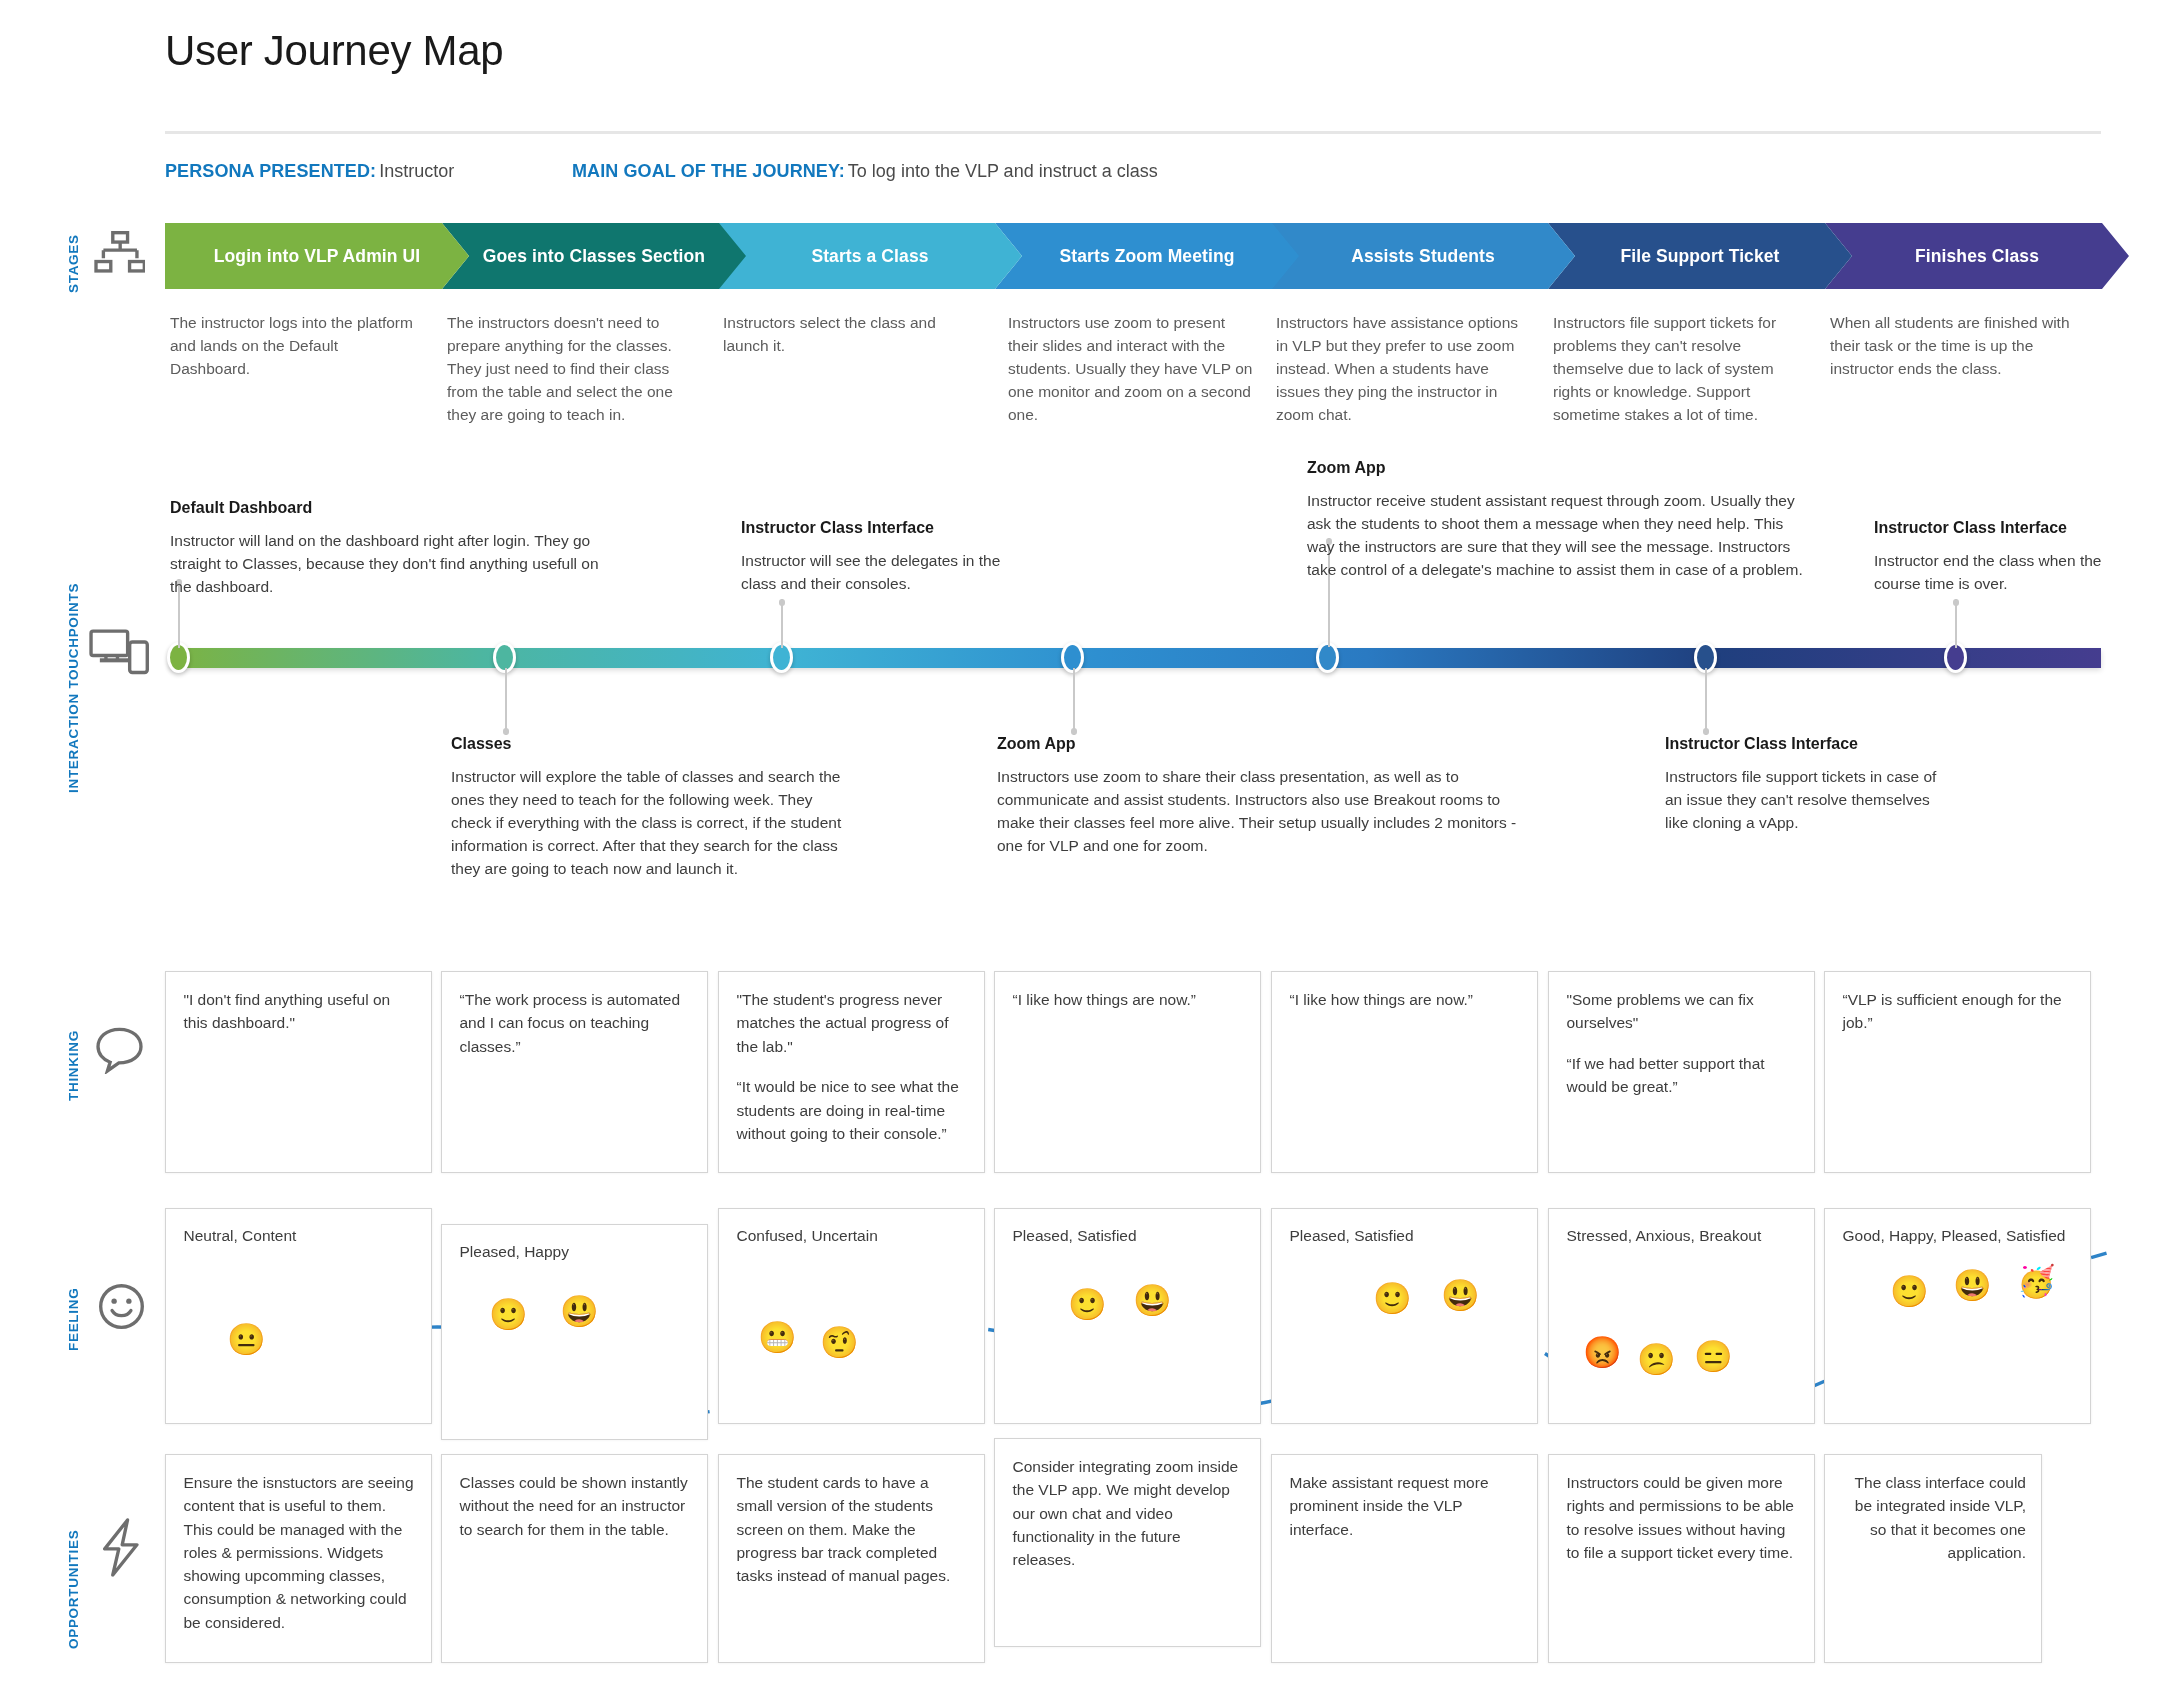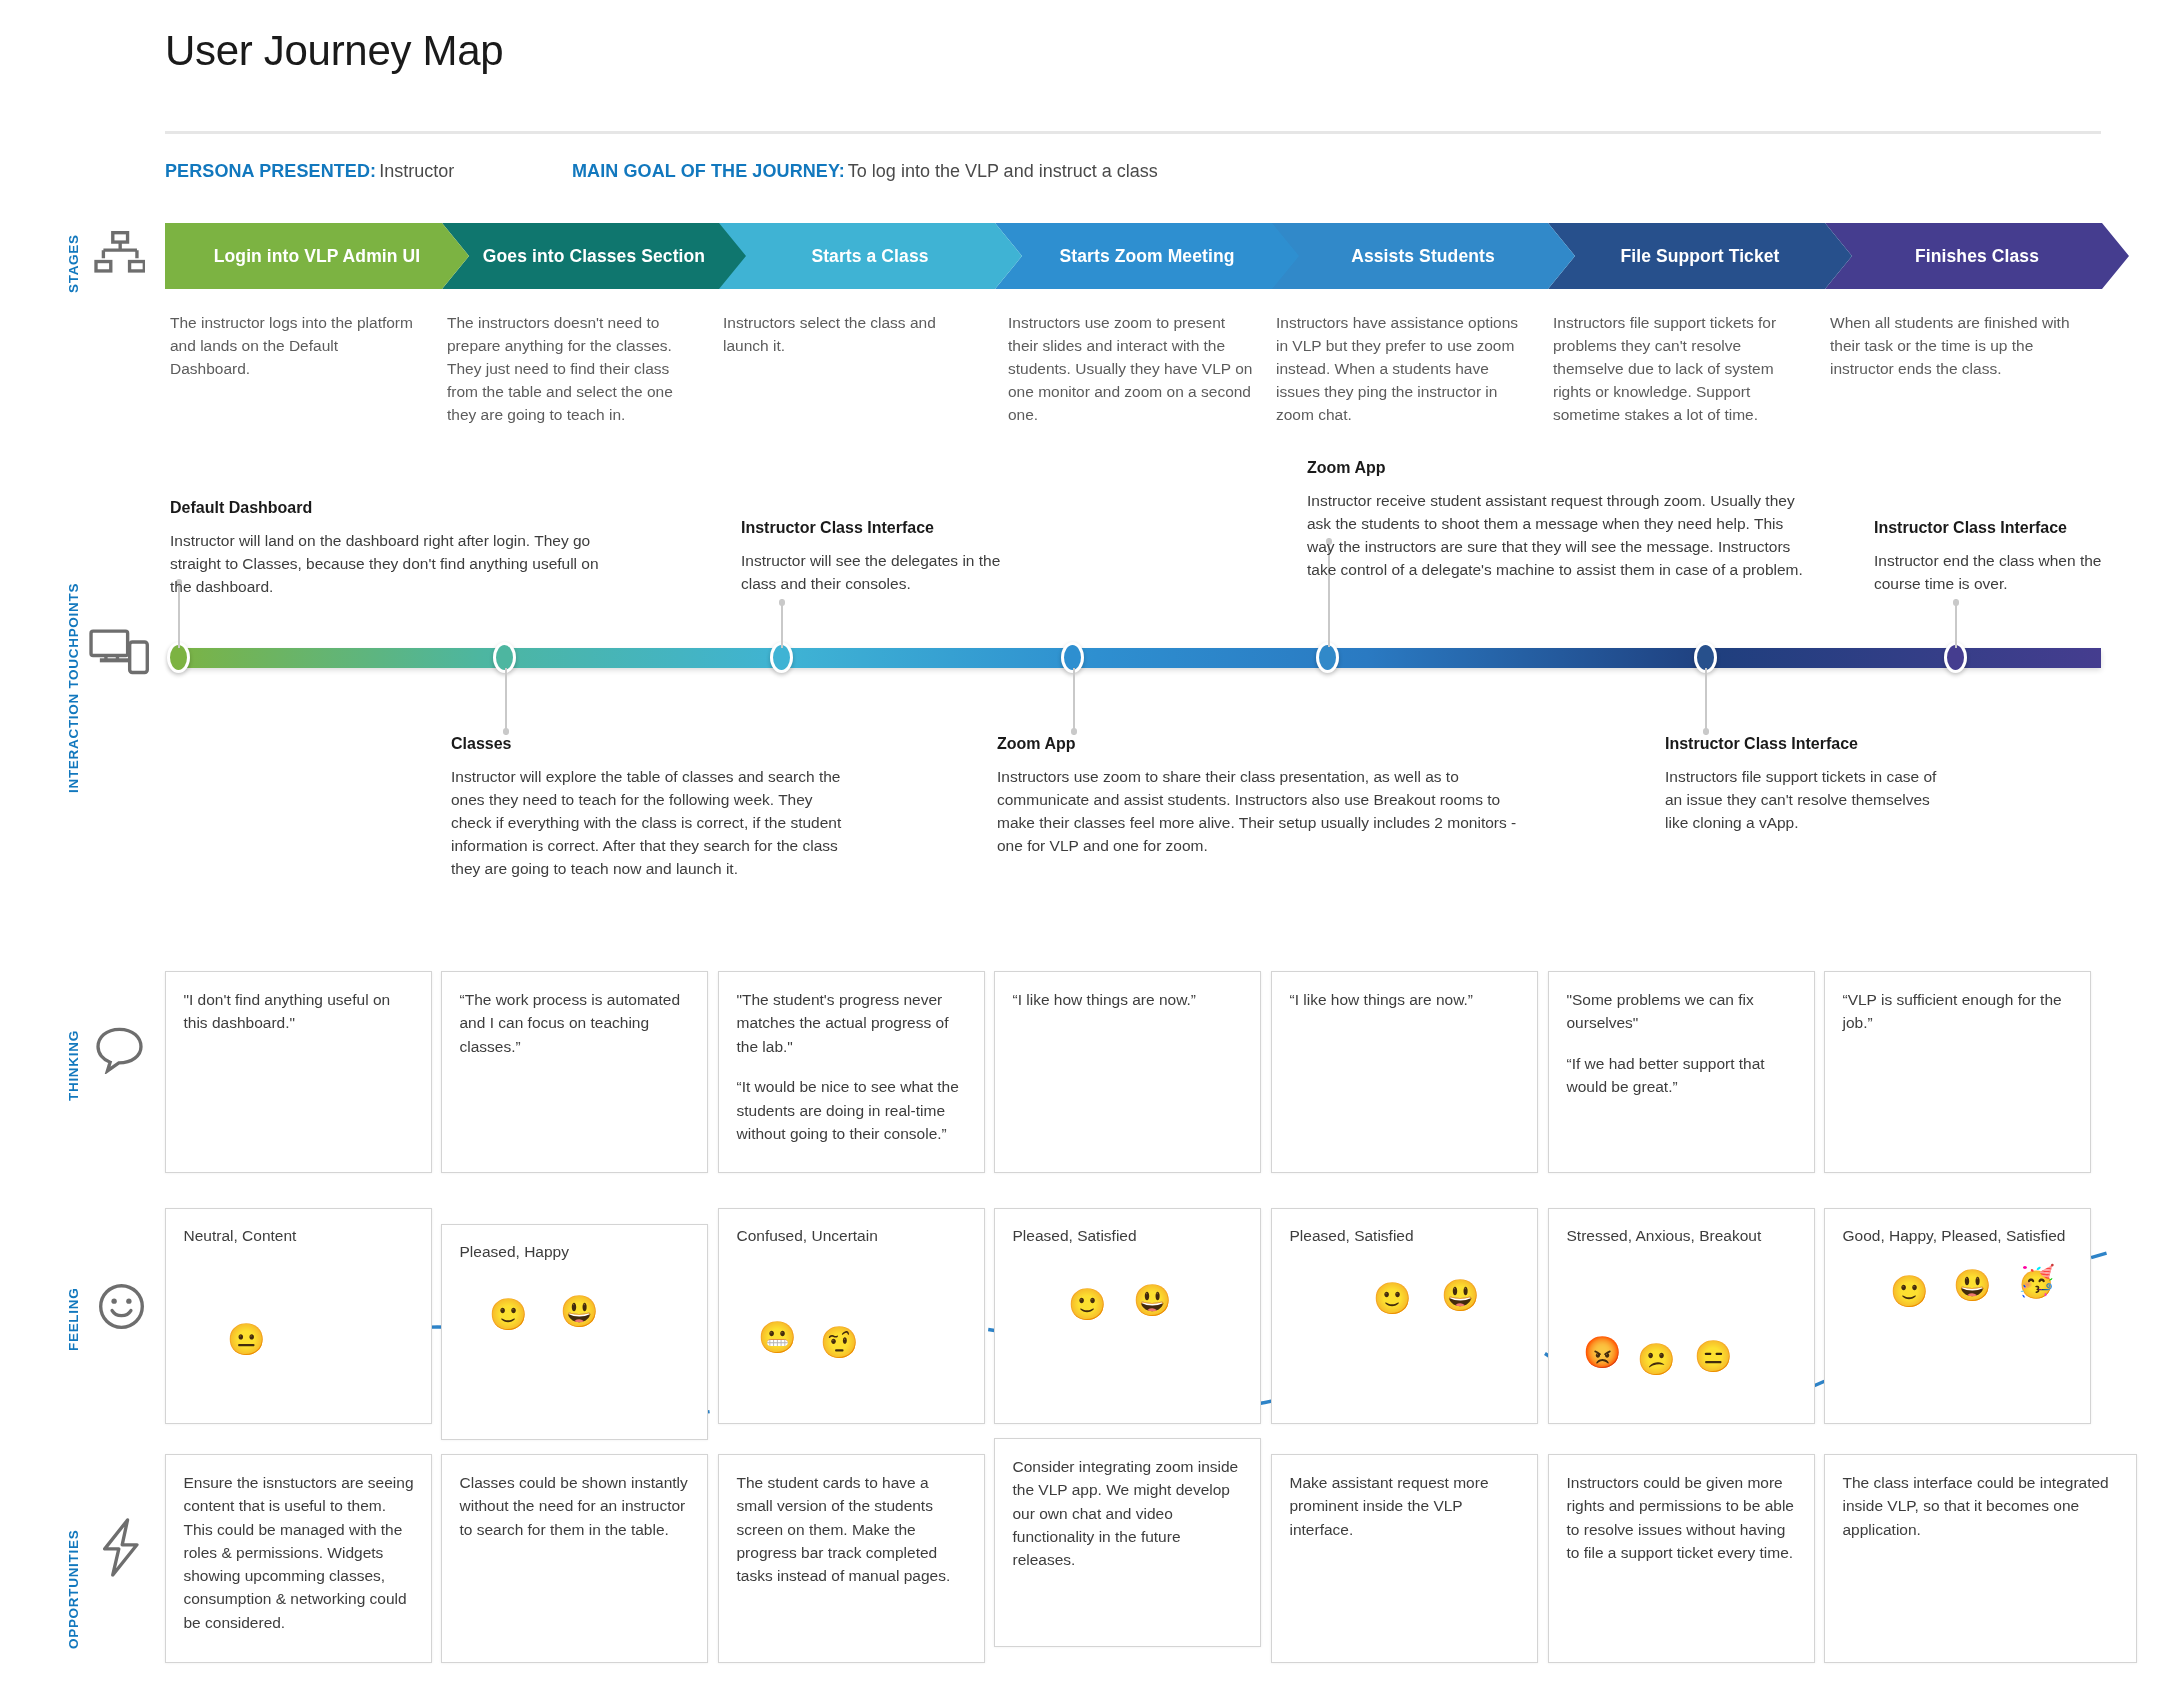--- a/index.html
+++ b/index.html
@@ -322,19 +322,19 @@
       </div>
       <div class="card" style="left: 994px; top: 1430px; width: 267px; height: 209px; margin-top: 8px;">
         <div class="card-text">Consider integrating zoom inside the VLP app. We might develop our own chat and video functionality in the future releases.</div>
       </div>
       <div class="card" style="left: 1271px; top: 1454px; width: 267px; height: 209px;">
         <div class="card-text">Make assistant request more prominent inside the VLP interface.</div>
       </div>
       <div class="card" style="left: 1548px; top: 1454px; width: 267px; height: 209px;">
         <div class="card-text">Instructors could be given more rights and permissions to be able to resolve issues without having to file a support ticket every time.</div>
       </div>
-      <div class="card" style="left: 1824px; top: 1454px; width: 313px; height: 209px;">
+      <div class="card" style="left: 1824px; top: 1454px; width: 218px; height: 209px; text-align: right;">
         <div class="card-text">The class interface could be integrated inside VLP, so that it becomes one application.</div>
       </div>
     </div>
 
 </div>
 
 
 </body></html>

